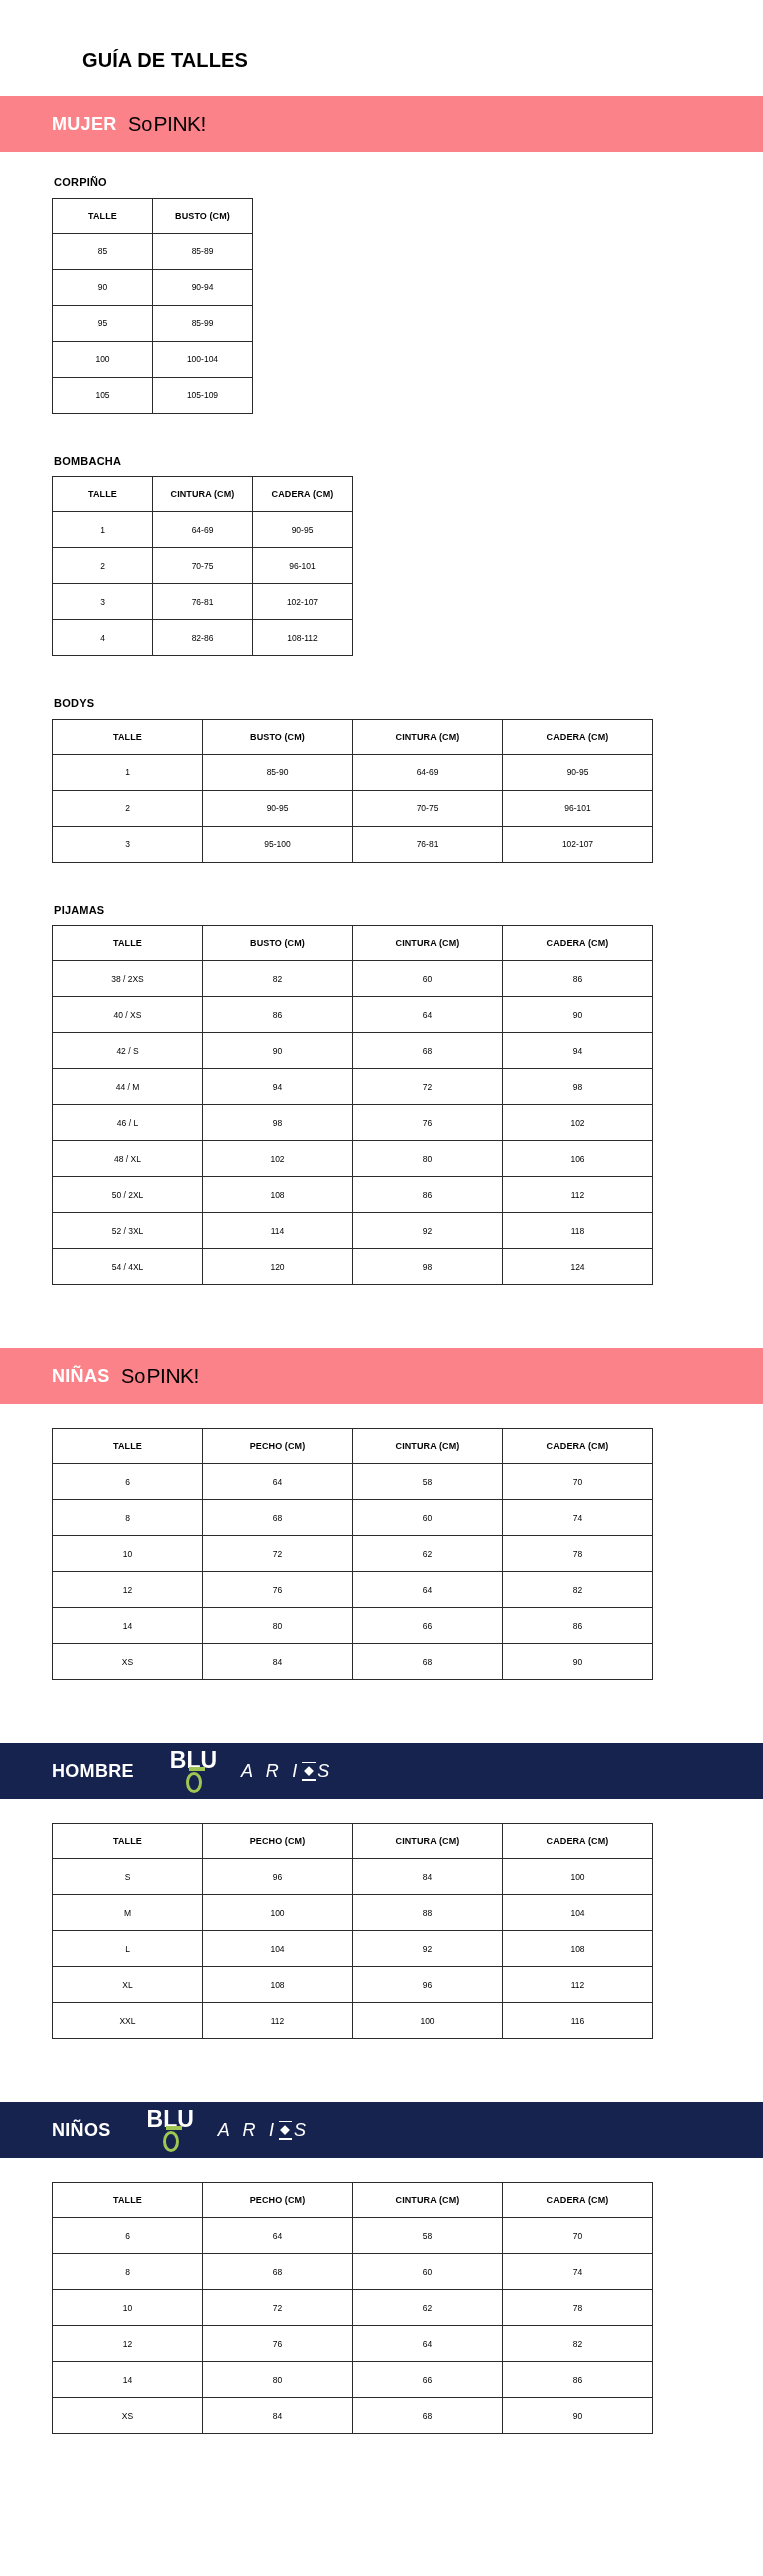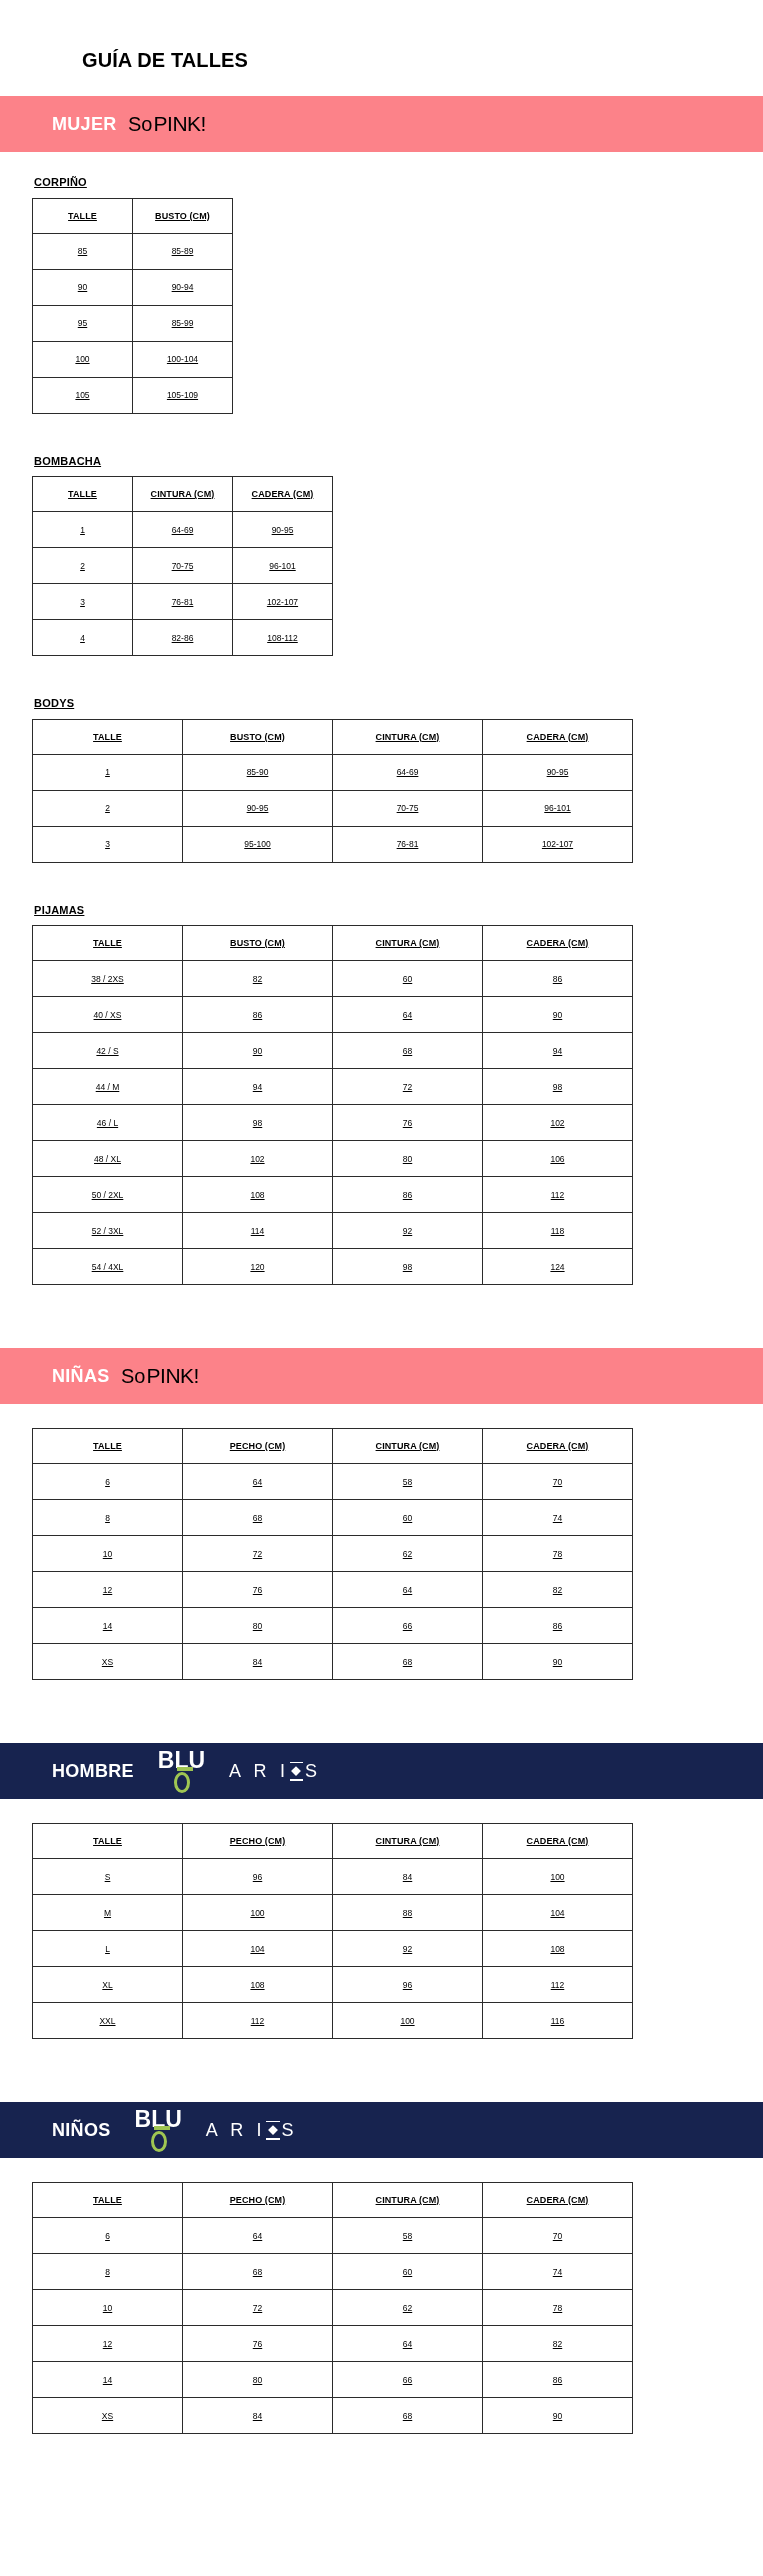--- a/index.html
+++ b/index.html
@@ -29,21 +29,21 @@
 
   
   .banner {
     width: 100%;
     height: 56px;
     display: flex;
     align-items: center;
     padding-left: 52px;
   }
   .banner--pink  { background: #fc8289; }
-  .banner--navy  { background: #17234f; }
+  .banner--navy  { background: #17234f; gap: 12px; }
 
   .banner-label {
     font-size: 18px;
     font-weight: bold;
     color: #ffffff;
     letter-spacing: 0.3px;
     white-space: nowrap;
   }
 
   
@@ -97,20 +97,21 @@
   }
 
   .brand-arias {
     font-size: 18px;
     font-weight: 300;
     color: #ffffff;
     letter-spacing: 4.2px;
     display: inline-flex;
     align-items: flex-start;
     line-height: 1;
+    font-style: italic;
   }
   .brand-arias .mark-a {
     position: relative;
     display: inline-block;
     width: 13.7px;
     height: 19px;
     margin: 0 1.6px 0 0.5px;
   }
   .brand-arias .mark-a .bar-top,
   .brand-arias .mark-a .bar-bot {
@@ -123,21 +124,21 @@
   .brand-arias .mark-a .diamond {
     position: absolute;
     left: 50%;
     top: 50%;
     transform: translate(-50%, -50%) rotate(45deg);
     width: 6.9px; height: 6.9px;
     background: #ffffff;
   }
 
   
-  .section-body { padding-left: 32px; text-decoration: underline; }
+  .section-body { padding-left: 52px; }
 
   .group-title {
     font-size: 11px;
     font-weight: bold;
     color: #000000;
     letter-spacing: 0.2px;
     margin: 0 0 9.5px 2.1px;
   }
 
   table.size-table {

